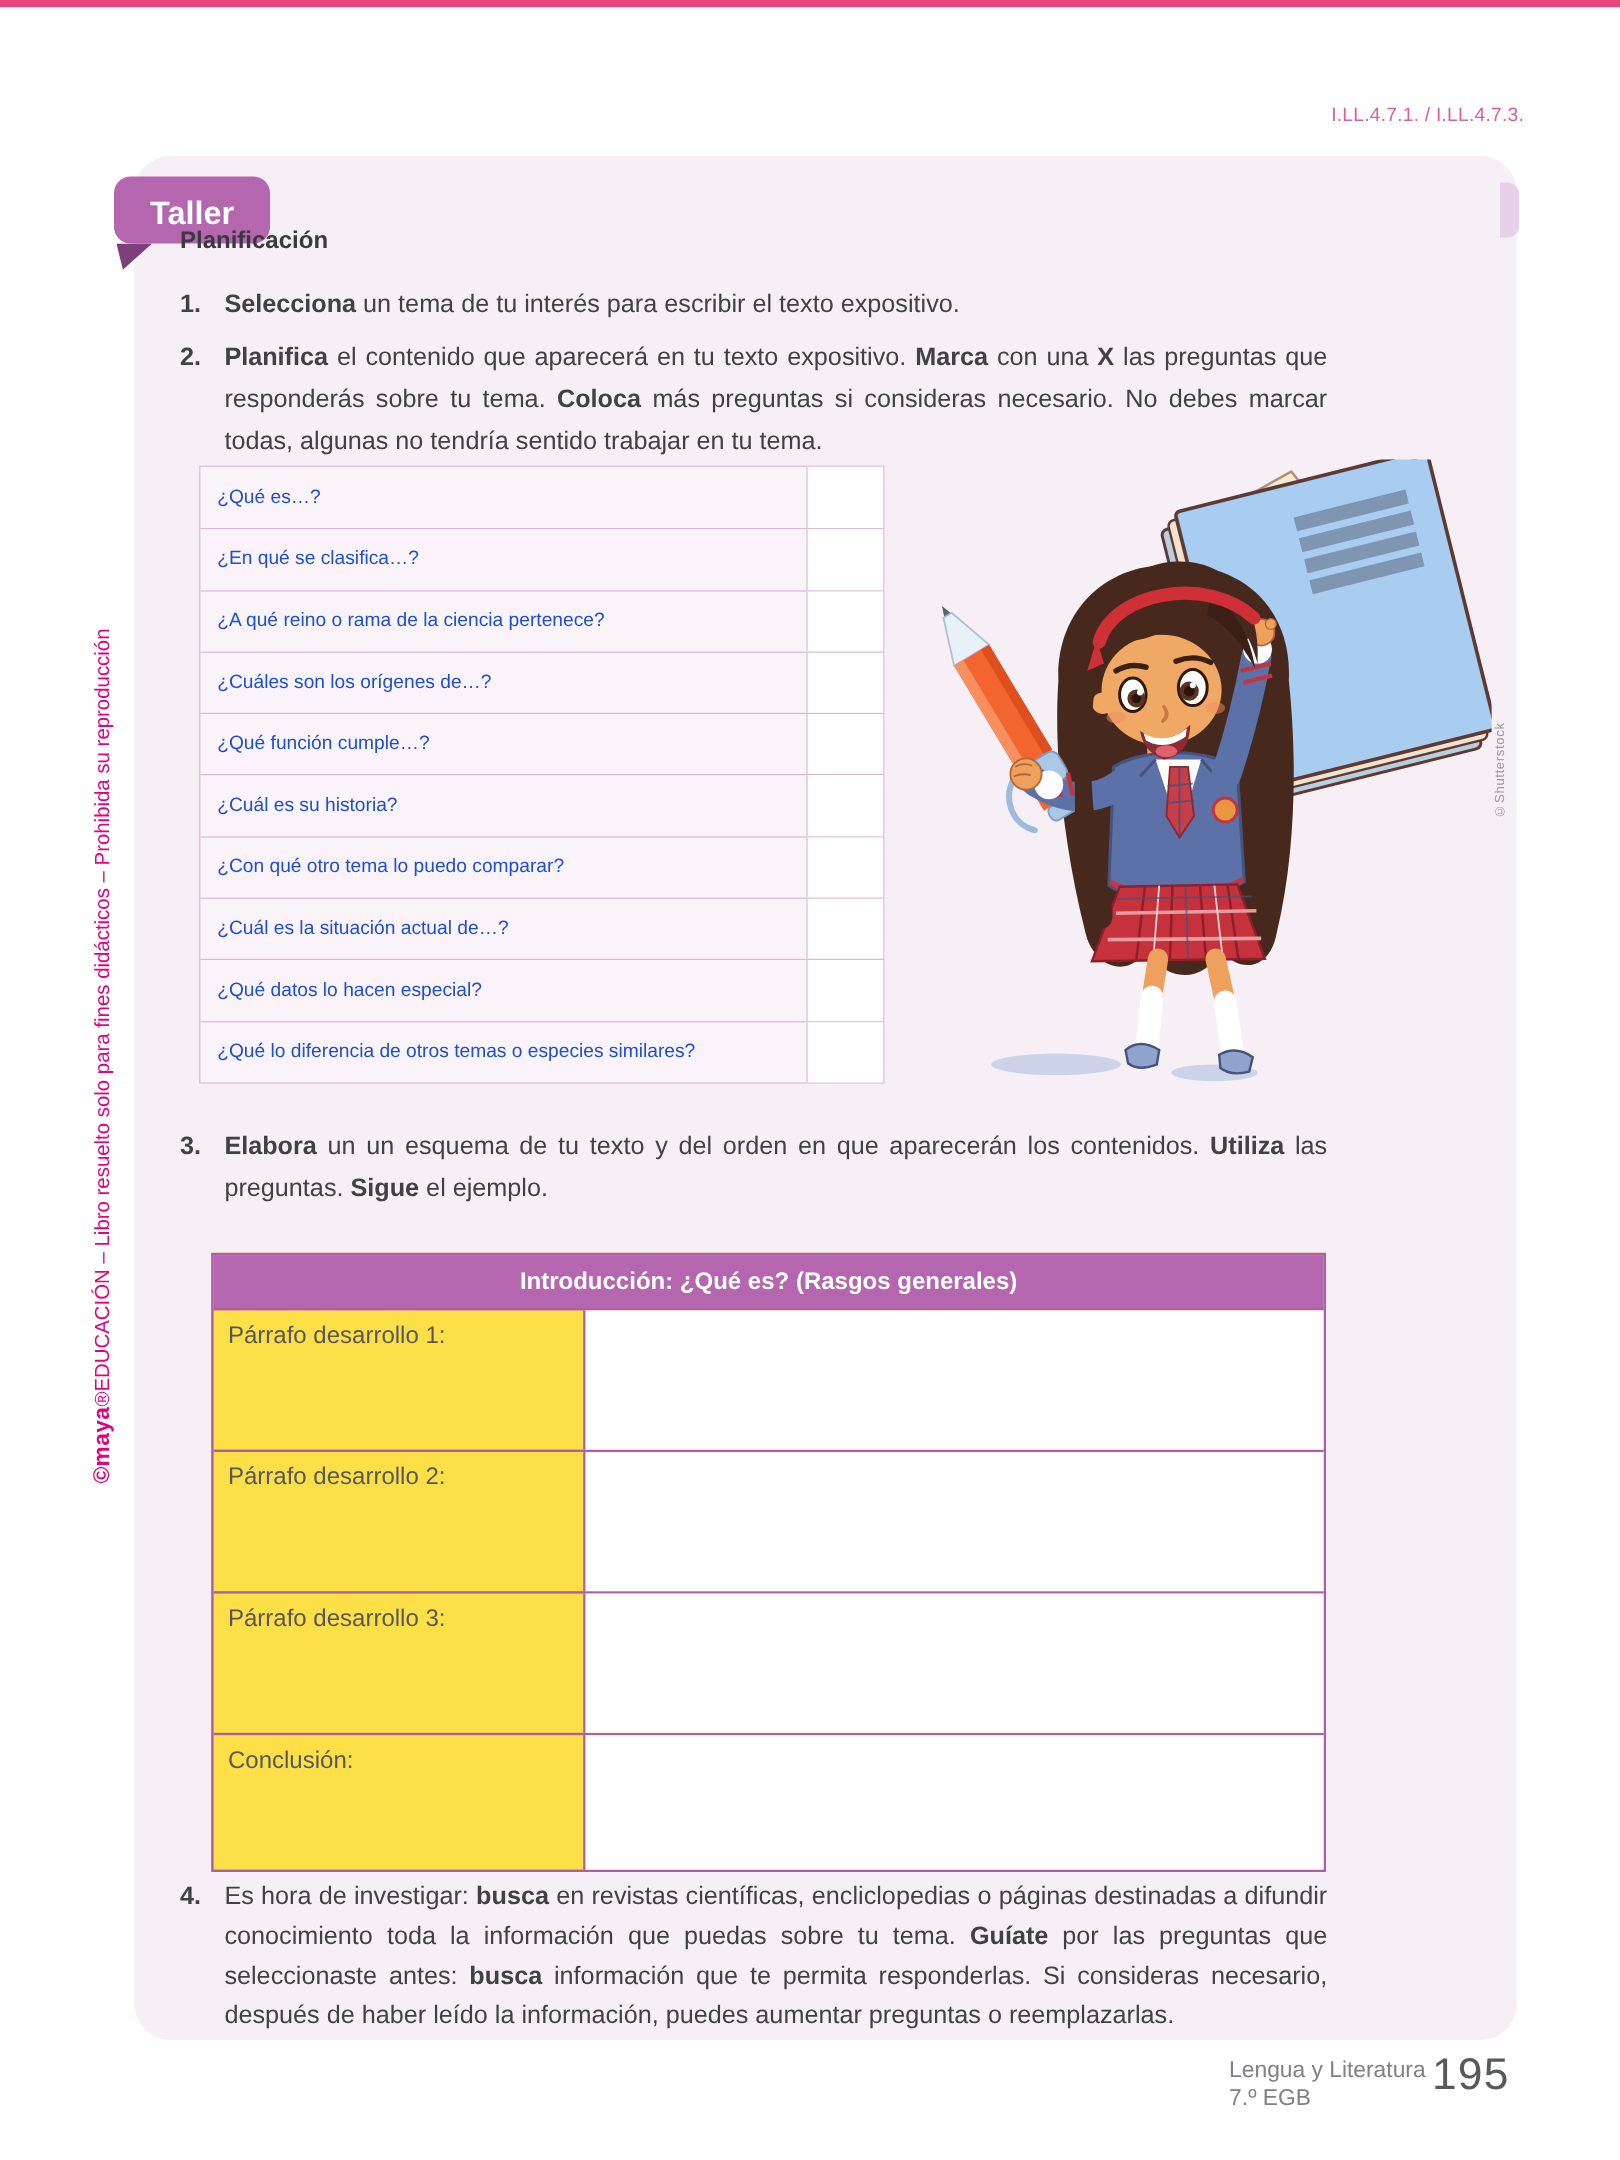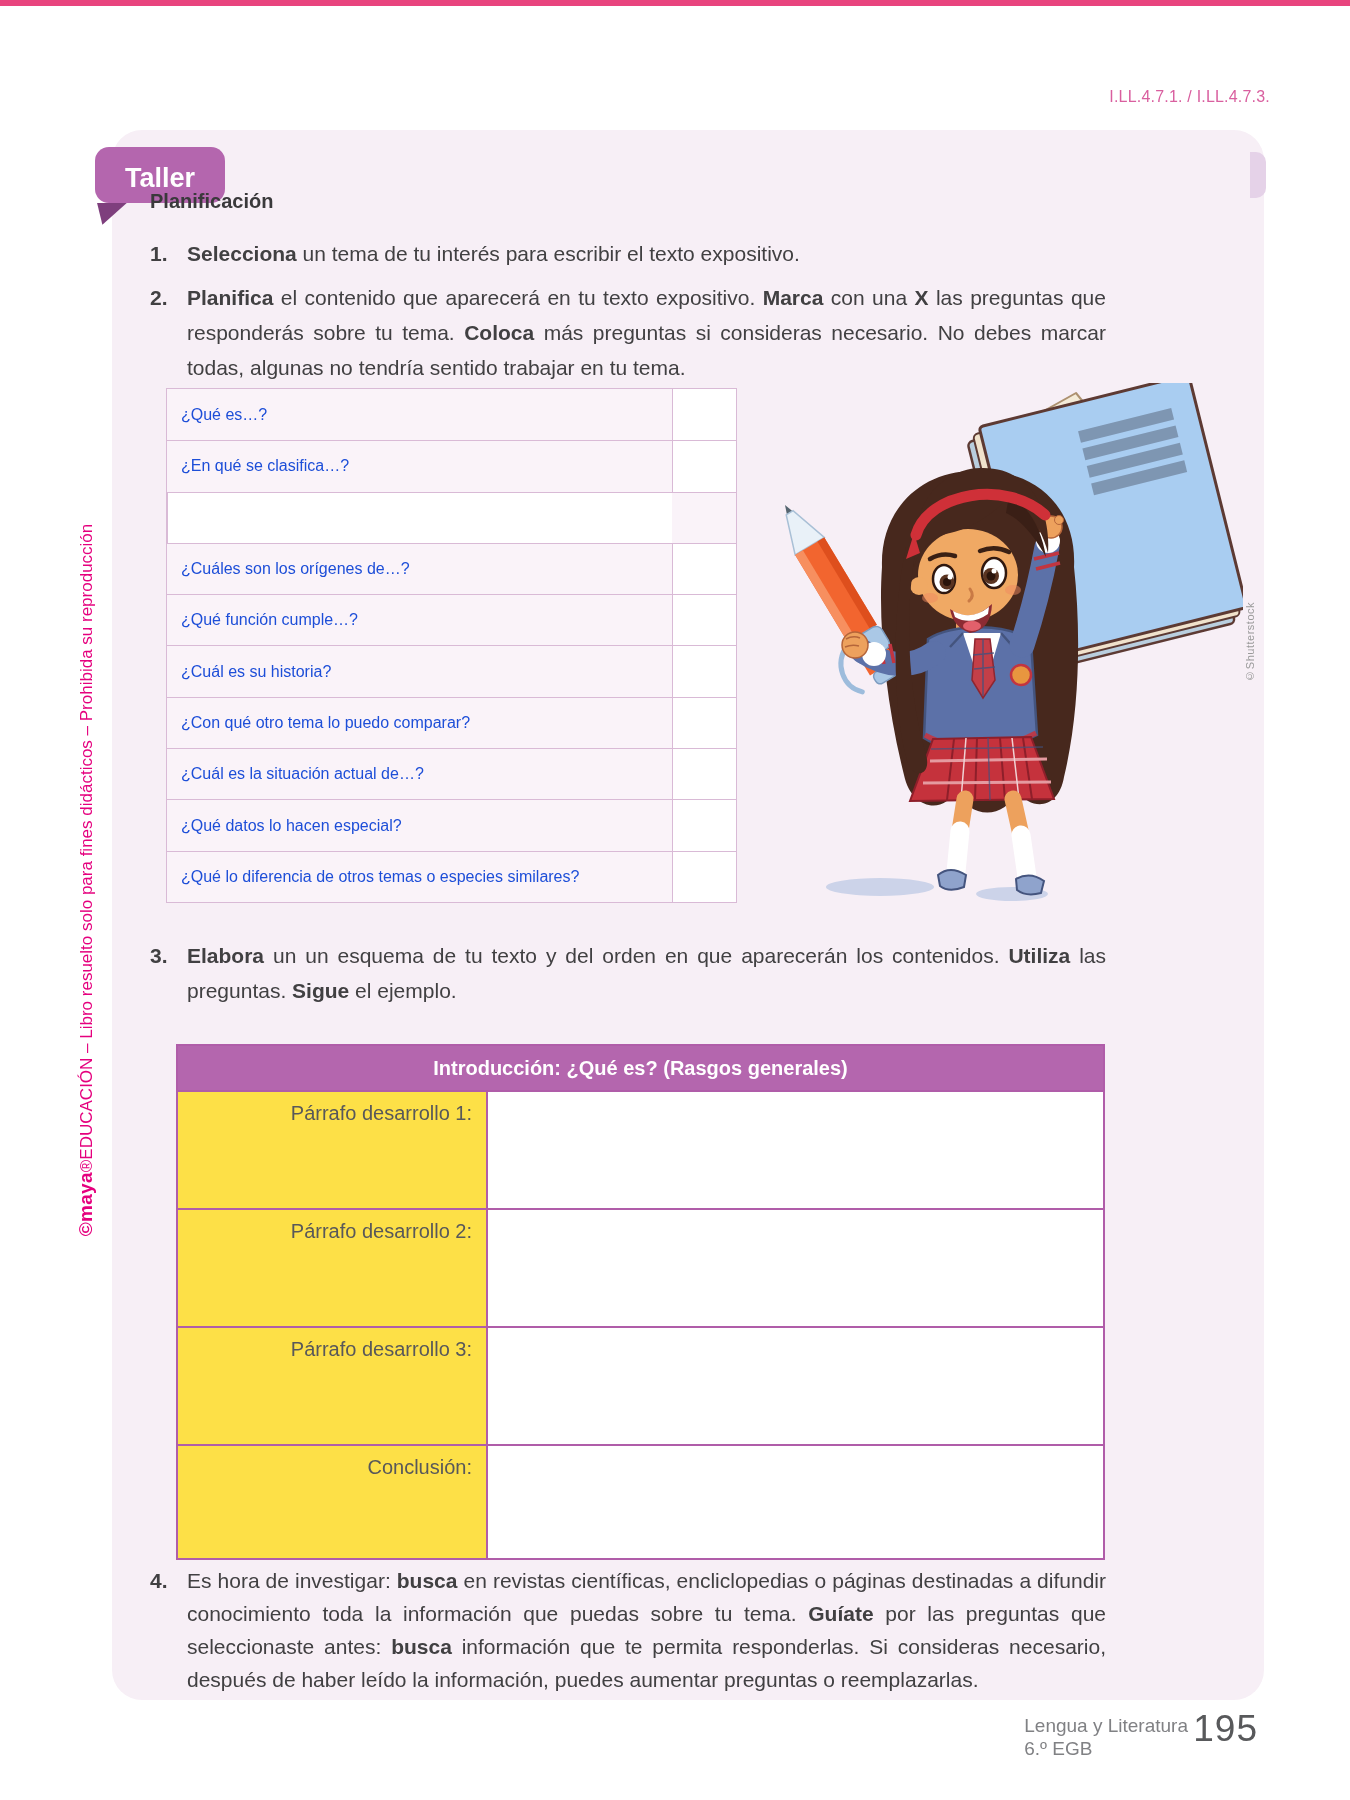--- a/index.html
+++ b/index.html
@@ -36,21 +36,21 @@
   .illus{position:absolute;left:728px;top:383px;width:515px;height:522px;}
   .credit{position:absolute;left:1244px;top:602px;font-size:11px;color:#9a9a9a;
     writing-mode:vertical-rl;transform:rotate(180deg);letter-spacing:.5px;}
 
   .o-table{position:absolute;left:176px;top:1044px;width:929px;background:#fde047;
     border:2px solid var(--outline-purple,#b05da9);box-sizing:border-box;}
   .o-header{height:44px;background:var(--badge-purple,#b466ae);color:#fff;font-weight:bold;font-size:20px;
     display:flex;align-items:center;justify-content:center;}
   .o-row{display:grid;grid-template-columns:310px 1fr;height:116px;border-top:2px solid var(--outline-purple,#b05da9);}
   .o-row.last{height:112px;}
-  .o-label{border-right:2px solid var(--outline-purple,#b05da9);text-align:right;
+  .o-label{border-right:2px solid var(--outline-purple,#b05da9);text-align:left;
     padding:10px 14px 0 12px;font-size:20px;color:var(--label-gray,#58585a);}
   .o-field{background:#fff;}
 
   .footer-sub{position:absolute;right:162px;top:1714px;text-align:left;font-size:19px;line-height:23px;color:var(--footer-gray,#808184);}
   .footer-num{position:absolute;right:92px;top:1708px;font-size:37px;font-weight:normal;color:var(--page-number-gray,#58595b);letter-spacing:1px;}
 
   .side-note{position:absolute;left:86px;top:880px;transform:translate(-50%,-50%) rotate(-90deg);
     white-space:nowrap;color:var(--magenta,#e5007e);font-size:17px;}
   .side-note b{font-size:19px;letter-spacing:.3px;}
 </style>
@@ -86,20 +86,21 @@
   <div class="q-table">
     <div class="q-row">
       <div class="q-cell">¿Qué es…?</div>
       <div class="q-check"></div>
     </div>
     <div class="q-row">
       <div class="q-cell">¿En qué se clasifica…?</div>
       <div class="q-check"></div>
     </div>
     <div class="q-row">
+      <div class="q-cell">¿A qué reino o rama de la ciencia pertenece?</div>
       <div class="q-check"></div>
     </div>
     <div class="q-row">
       <div class="q-cell">¿Cuáles son los orígenes de…?</div>
       <div class="q-check"></div>
     </div>
     <div class="q-row">
       <div class="q-cell">¿Qué función cumple…?</div>
       <div class="q-check"></div>
     </div>
@@ -242,16 +243,16 @@
     </div>
   </div>
 
   <div class="step" id="step4">
     <span class="num">4.</span>
     <p class="txt">Es hora de investigar: <b>busca</b> en revistas científicas, encliclopedias o páginas destinadas a difundir conocimiento toda la información que puedas sobre tu tema. <b>Guíate</b> por las preguntas que seleccionaste antes: <b>busca</b> información que te permita responderlas. Si consideras necesario, después de haber leído la información, puedes aumentar preguntas o reemplazarlas.</p>
   </div>
 
   <div class="footer-sub">
     <div>Lengua y Literatura</div>
-    <div>6.º EGB</div>
+    <div>7.º EGB</div>
   </div>
   <div class="footer-num">195</div>
 </div>
 
 </body></html>

